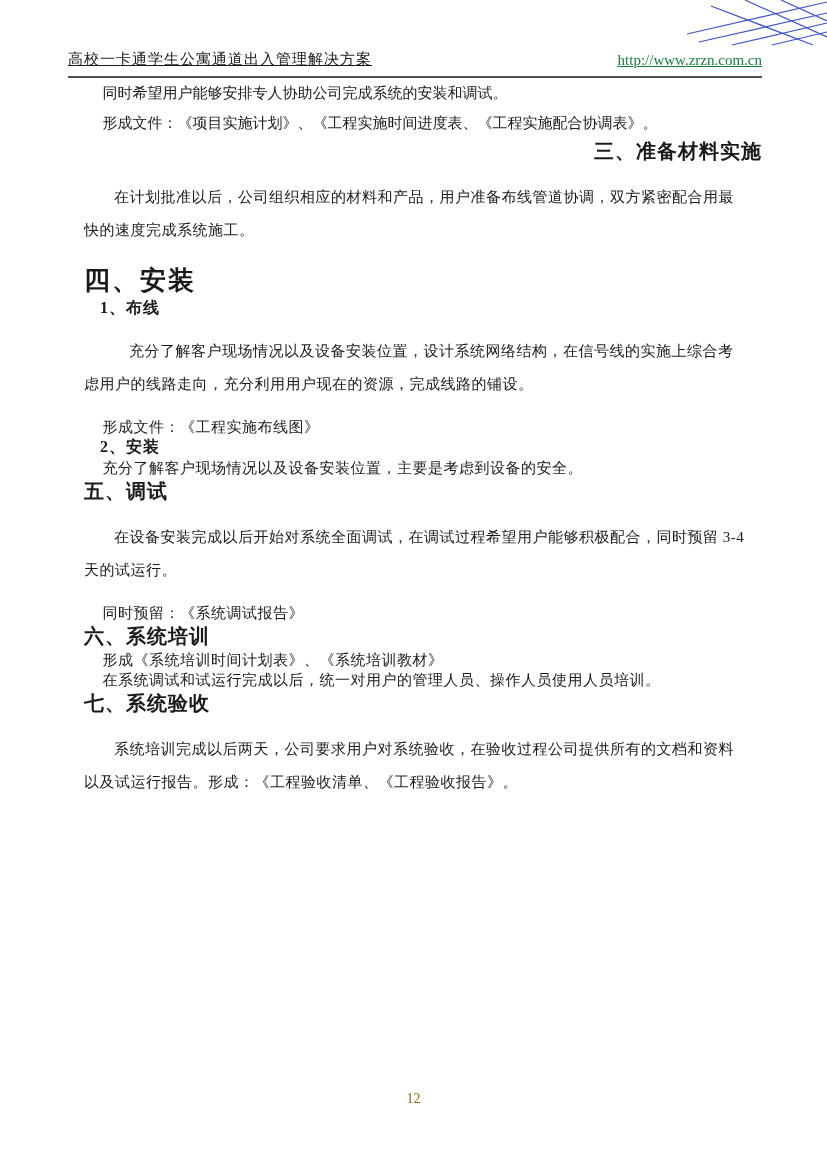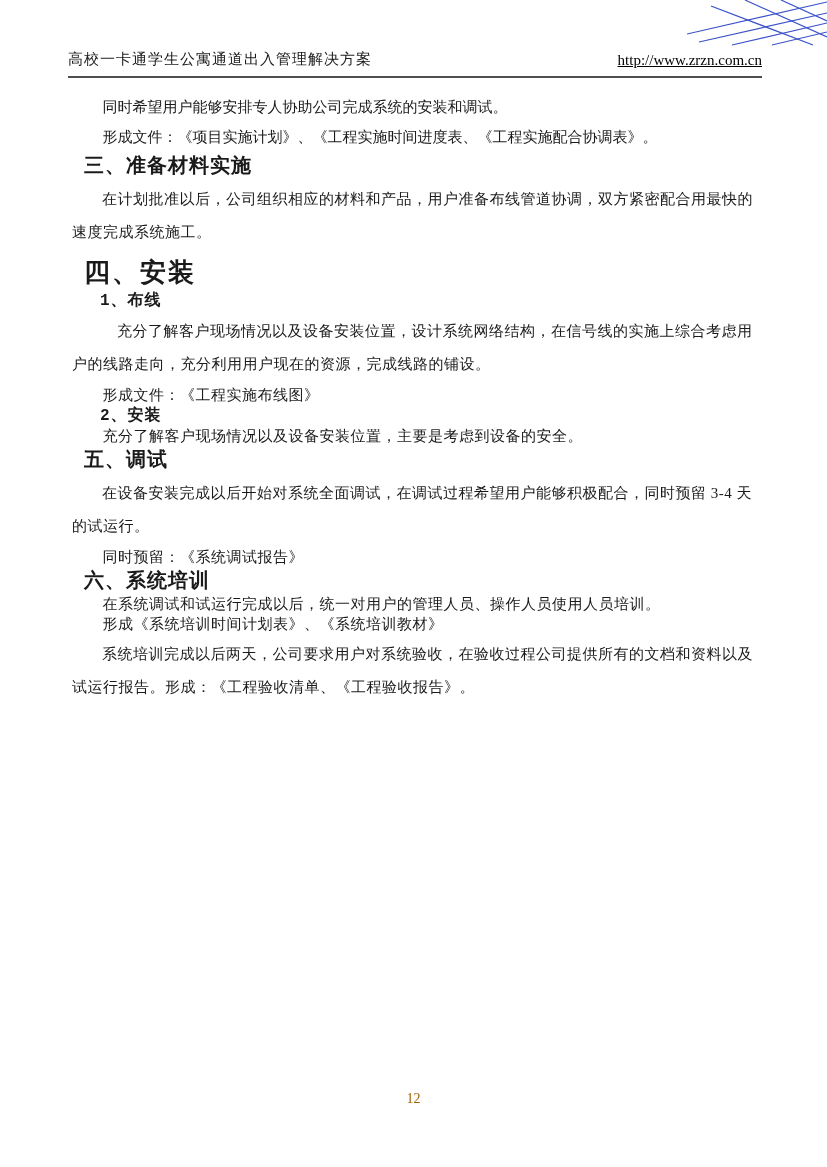--- a/index.html
+++ b/index.html
@@ -16,43 +16,44 @@
   }
   
   .corner-deco{
     position:absolute;top:0;right:0;width:140px;height:46px;
   }
   
   .doc-header{
     display:flex;justify-content:space-between;align-items:flex-end;
     border-bottom:2px solid #4f4f4f;
     padding-bottom:7px;
+    text-decoration:underline;
   }
   .doc-title{font-size:15px;letter-spacing:1px;}
-  .doc-url{font-size:15px;color:#000000;text-decoration:underline;padding-left:28px;}
+  .doc-url{font-size:15px;color:#15803d;text-decoration:underline;padding-left:28px;}
   
   .intro p{font-size:15px;line-height:30px;margin:0;text-indent:2.3em;}
-  .intro{margin-top:14px;}
-  p.body{font-size:15px;line-height:33px;margin:4px;text-indent:2em;letter-spacing:0.5px;}
+  .intro{margin-top:0;}
+  p.body{font-size:15px;line-height:33px;margin:16px;text-indent:2em;letter-spacing:0.5px;}
   p.body.indent3{text-indent:3em;}
   p.doc-line{font-size:15px;line-height:20px;margin:0;text-indent:2.3em;letter-spacing:0.5px;}
   h2.sec{
     font-size:20px;font-weight:bold;margin:0 0 0 16px;letter-spacing:1px;
     font-family:"Liberation Serif","DejaVu Serif",serif;
   }
   h1.sec{
     font-size:26px;font-weight:900;margin:6px 0 0 16px;letter-spacing:2px;
     font-family:"Liberation Sans","DejaVu Sans",sans-serif;
   }
   h3.sub{
     font-size:16px;font-weight:bold;margin:0 0 0 32px;letter-spacing:1px;
-    font-family:Liberation Mono, monospace;
+    font-family:Liberation Serif, serif;
   }
   
-  .mt-h2-1{margin-top:26px;}
+  .mt-h2-1{margin-top:26px;text-align:right;}
   .mt-p-s3{margin-top:30px;}
   .mt-h1{margin-top:24px;}
   .mt-h3-1{margin-top:30px;}
   .mt-p-s4a{margin-top:14px;}
   .mt-doc1{margin-top:13px;}
   .mt-h3-2{margin-top:13px;}
   .mt-p-s4b{margin-top:13px;}
   .mt-doc2{margin-top:13px;}
   .mt-h2-5{margin-top:33px;}
   .mt-p-s5{margin-top:30px;}
@@ -104,20 +105,21 @@
   <p class="doc-line mt-doc1">形成文件：《工程实施布线图》</p>
 
   <h3 class="sub mt-h3-2">2、安装</h3>
   <p class="doc-line mt-p-s4b">充分了解客户现场情况以及设备安装位置，主要是考虑到设备的安全。</p>
 
   <h2 class="sec mt-h2-5">五、调试</h2>
   <p class="body mt-p-s5">在设备安装完成以后开始对系统全面调试，在调试过程希望用户能够积极配合，同时预留 3-4 天的试运行。</p>
   <p class="doc-line mt-doc5">同时预留：《系统调试报告》</p>
 
   <h2 class="sec mt-h2-6">六、系统培训</h2>
+  <p class="doc-line mt-doc6">形成《系统培训时间计划表》、《系统培训教材》</p>
   <p class="doc-line mt-p-s6">在系统调试和试运行完成以后，统一对用户的管理人员、操作人员使用人员培训。</p>
-  <p class="doc-line mt-doc6">形成《系统培训时间计划表》、《系统培训教材》</p>
 
+  <h2 class="sec mt-h2-7">七、系统验收</h2>
   <p class="body mt-p-s7">系统培训完成以后两天，公司要求用户对系统验收，在验收过程公司提供所有的文档和资料以及试运行报告。形成：《工程验收清单、《工程验收报告》。</p>
 
   <div class="page-number">12</div>
 
 </div>
 
 </body></html>

